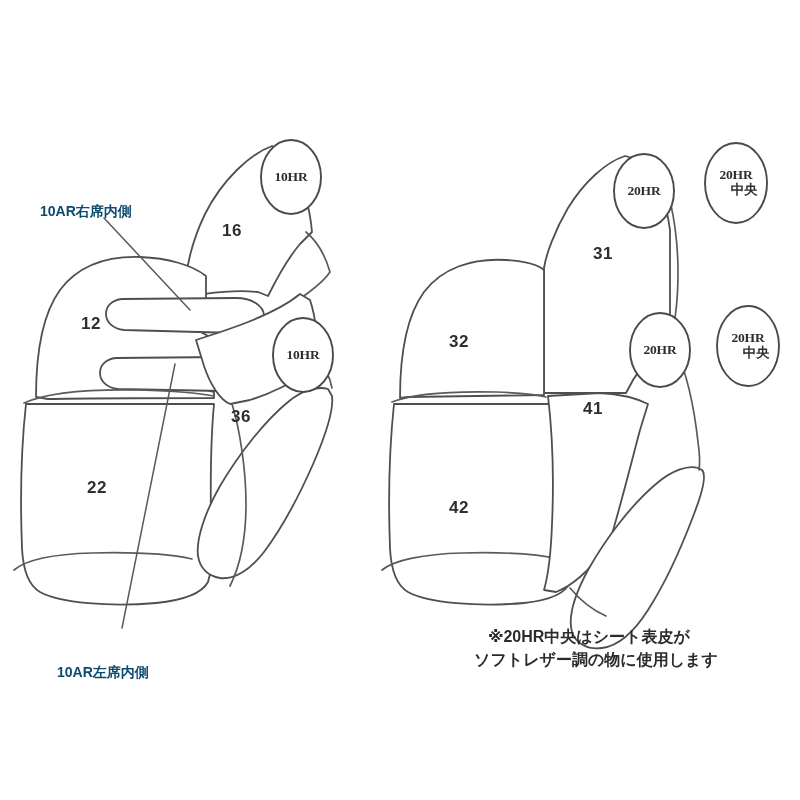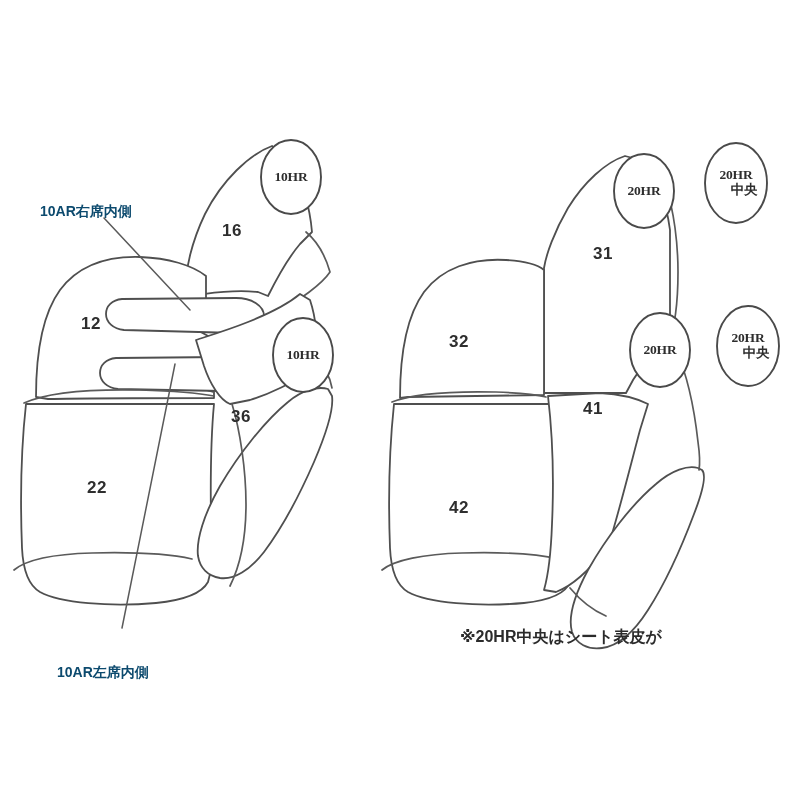--- a/index.html
+++ b/index.html
@@ -313,15 +313,16 @@
   <div class="oval-label" style="left:748px; top:346px;">
     <span>20HR</span>
     <span class="l2">中央</span>
   </div>
 
   <div class="text-label" style="left:40px; top:203px;">10AR右席内側</div>
   <div class="text-label" style="left:57px; top:664px;">10AR左席内側</div>
 
   <div class="note-block" style="left:460px; top:625px;text-align:center;">
     <div>※20HR中央はシート表皮が</div>
+    <div style="padding-left:14px;">ソフトレザー調の物に使用します</div>
   </div>
 
 </div>
 
 </body></html>

